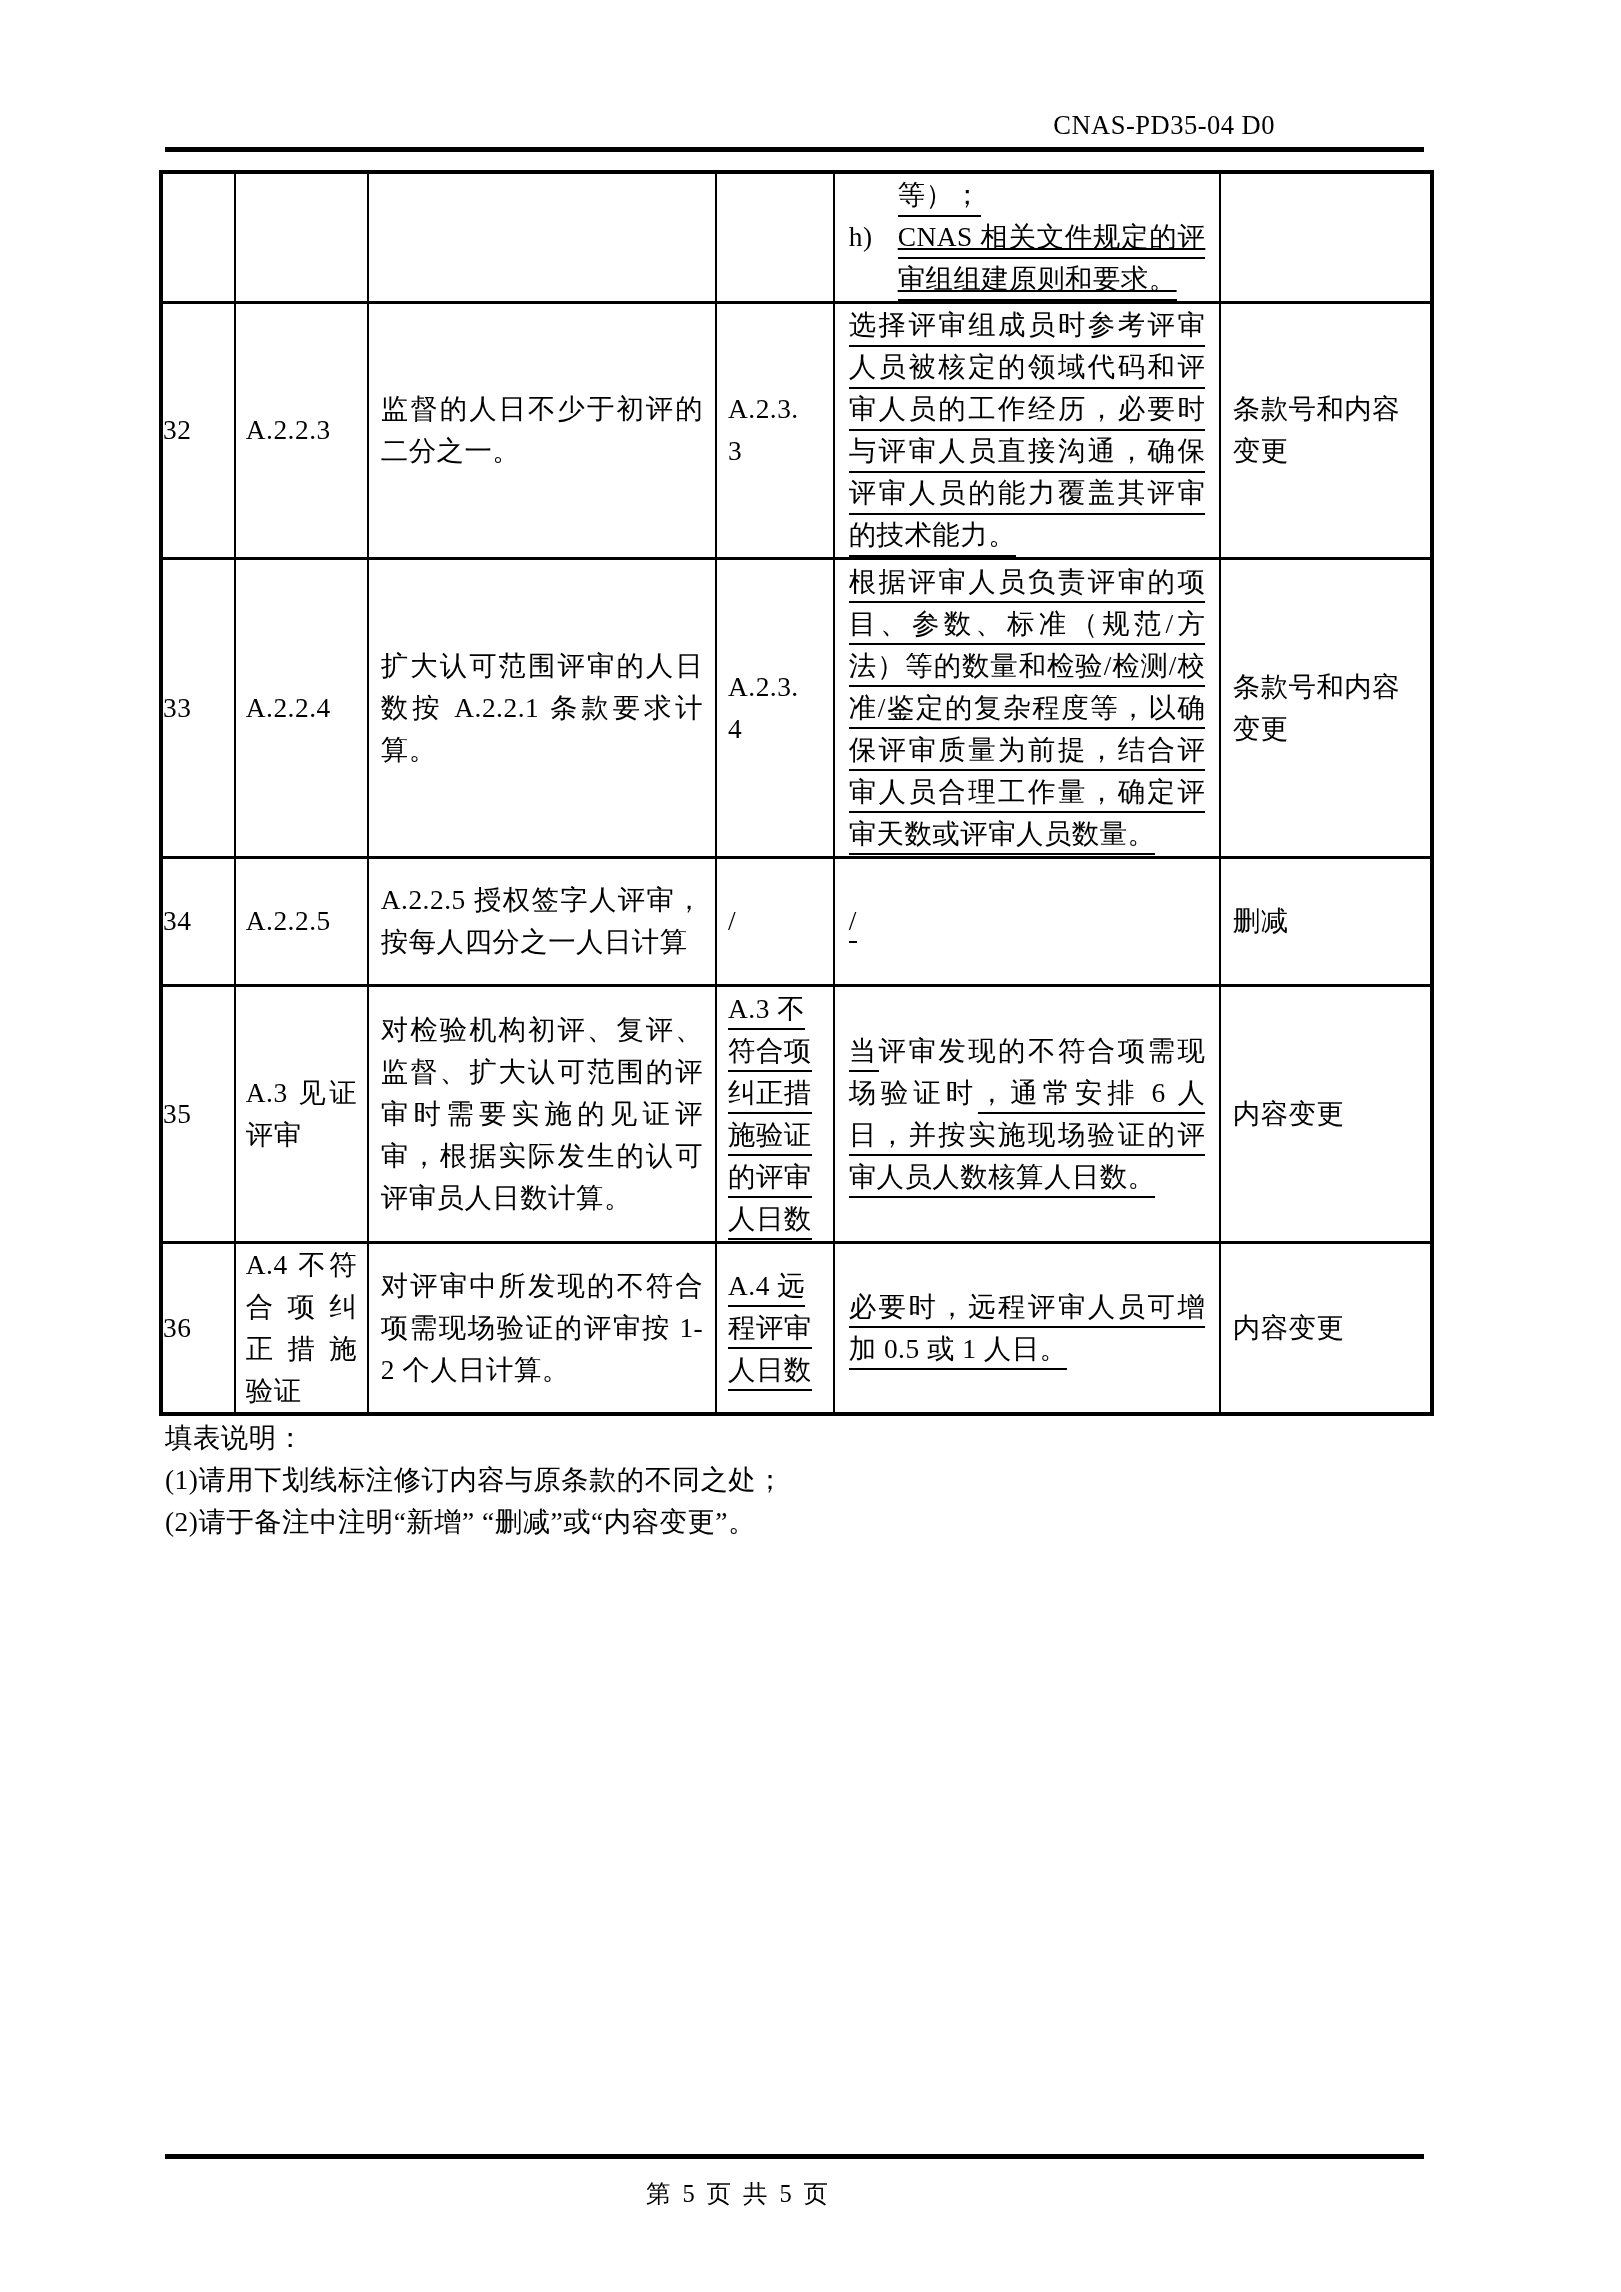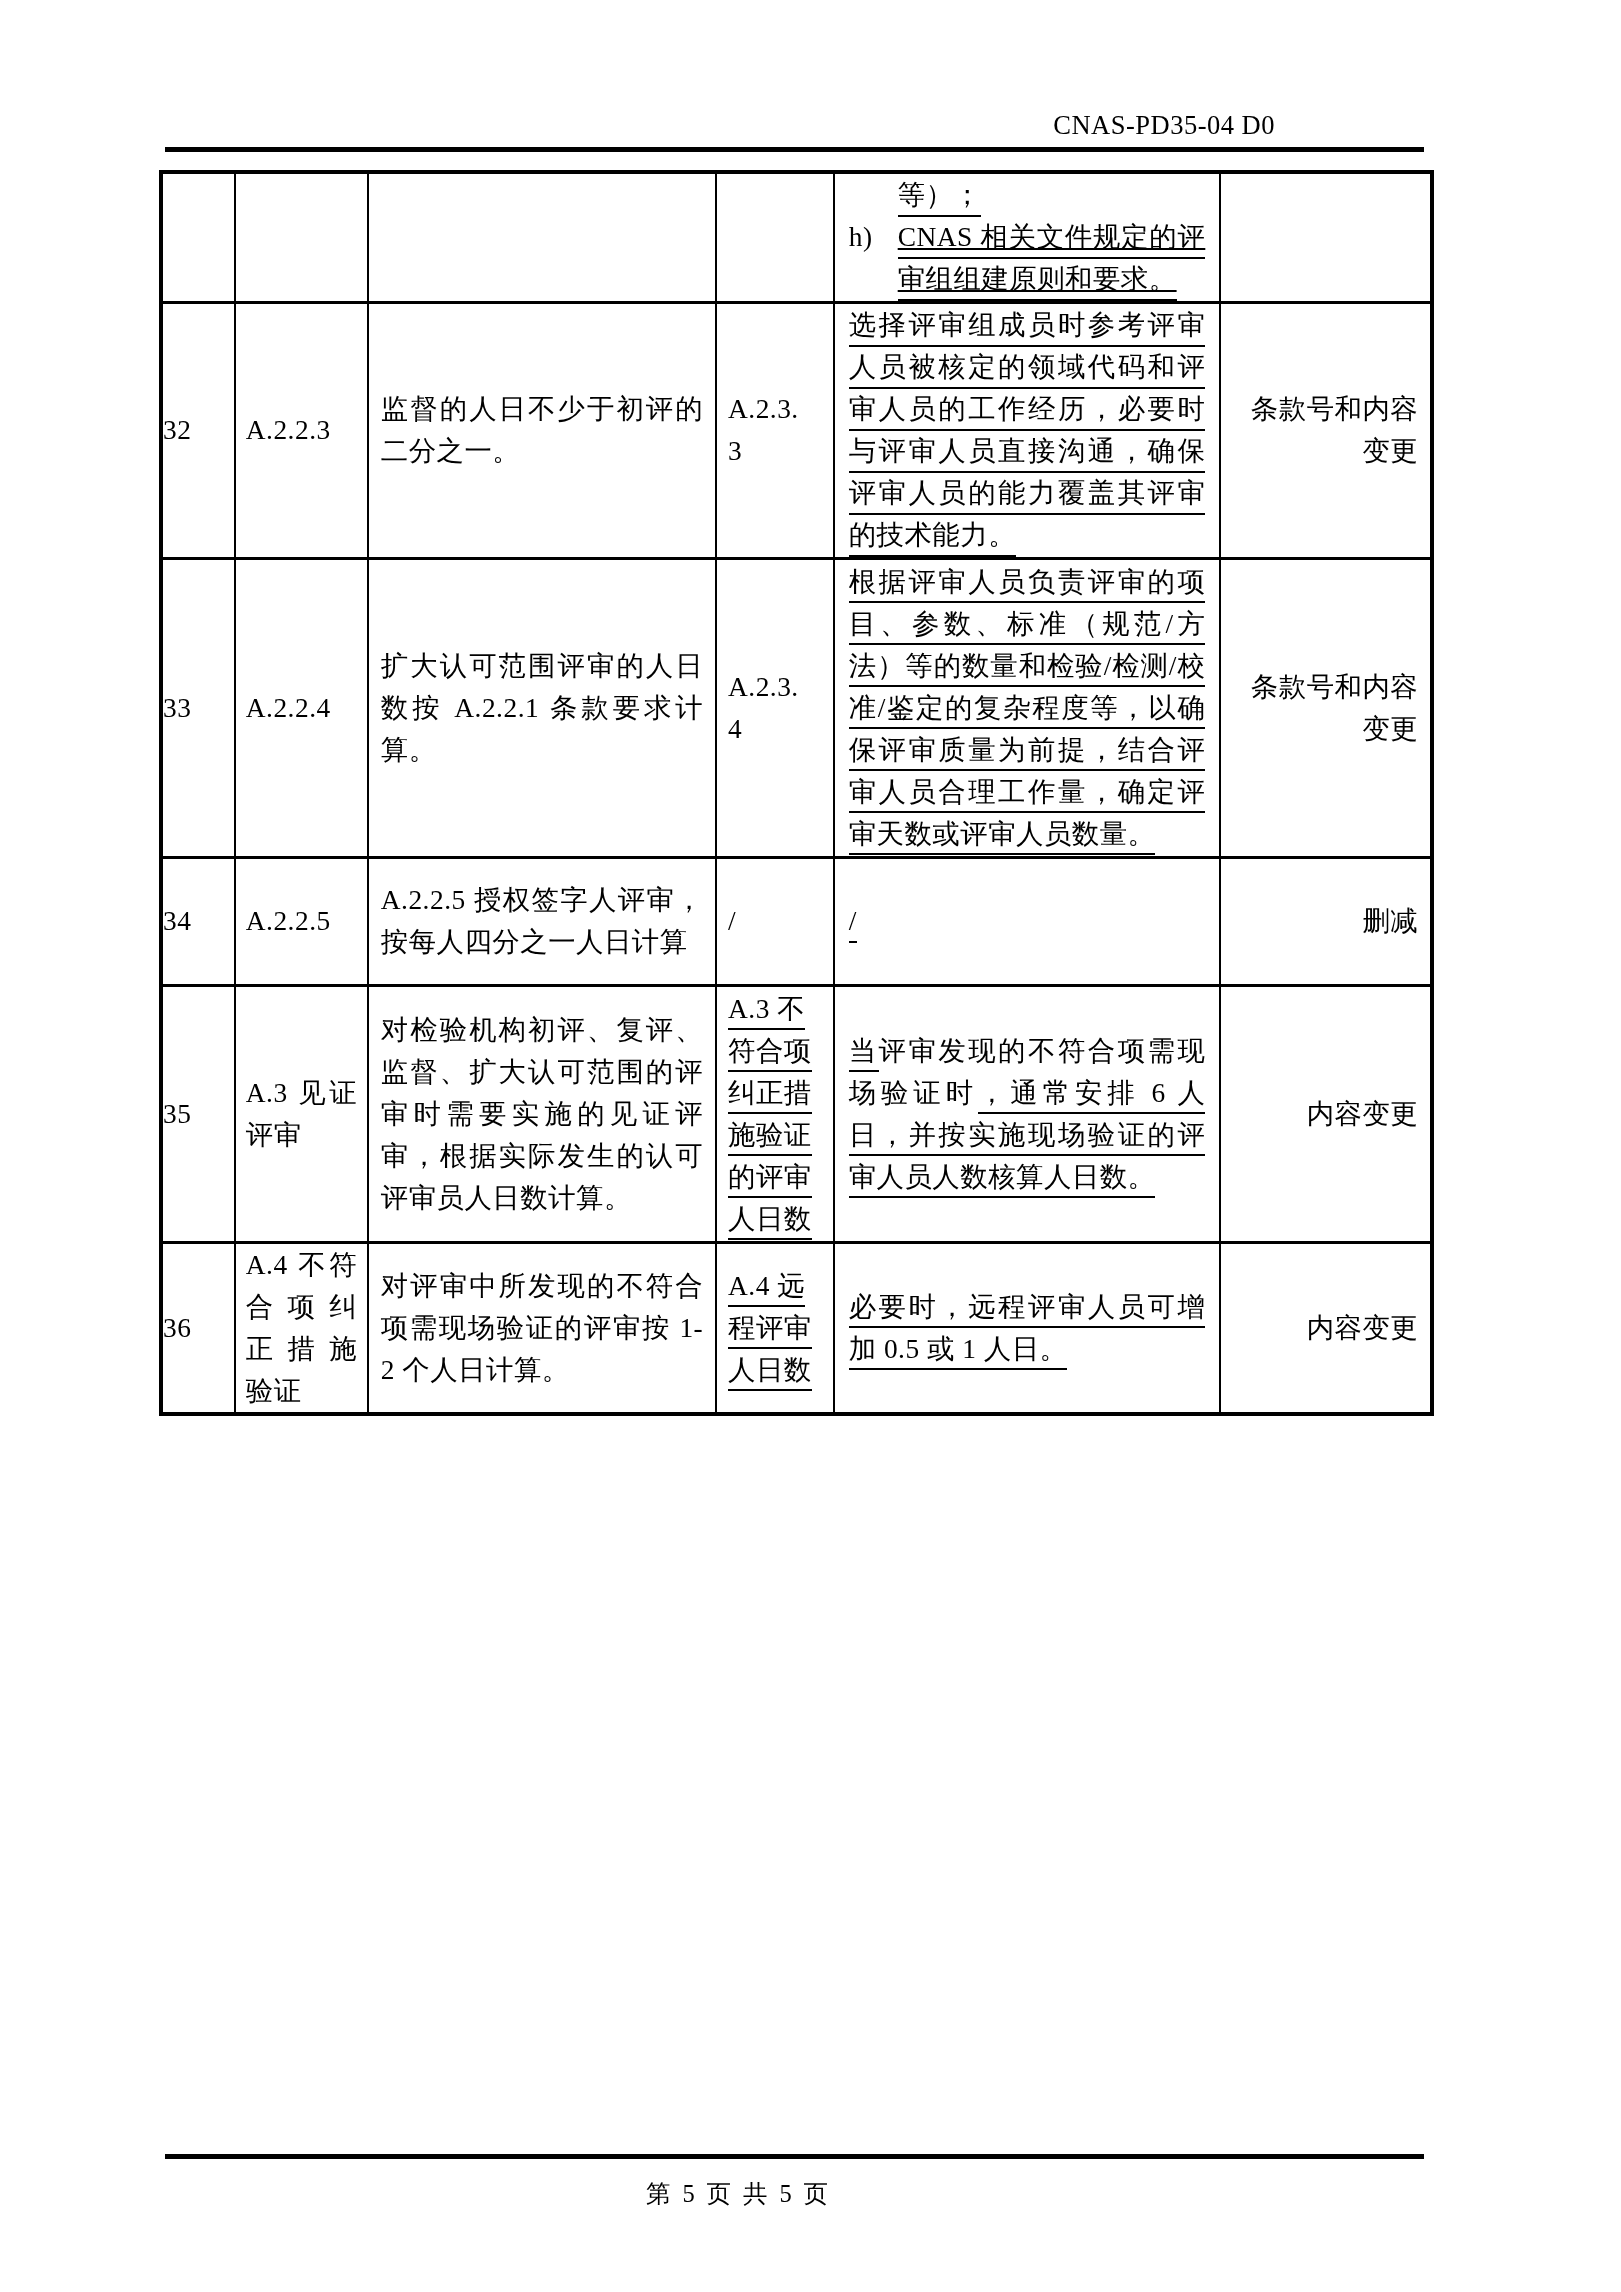--- a/index.html
+++ b/index.html
@@ -56,21 +56,21 @@
   tr.h2 { height: 299px; }
   tr.h3 { height: 128px; }
   tr.h4 { height: 257px; }
   tr.h5 { height: 169px; }
 
   td.c0 { text-align: left; }
   td.c1 { padding: 0 9.8px; text-align: justify; }
   td.c2 { padding: 0 11.8px; text-align: justify; margin-top: 16px; }
   td.c3 { padding: 0 11px; text-align: left; }
   td.c4 { padding: 0 13.7px; text-align: justify; }
-  td.c5 { padding: 0 11.8px; text-align: right; }
+  td.c5 { padding: 0 11.8px; text-align: left; }
 
   .para { }
   .para.indent { padding-left: 49px; }
   .para.hang { padding-left: 49px; text-indent: -49px; text-decoration: underline; }
   .marker { display: inline-block; width: 49px; text-indent: 0; }
 
   .u {
     border-bottom: 2.9px solid #000000;
     padding-bottom: 4.9px;
   }
@@ -226,18 +226,23 @@
           <td class="c4">
             <div class="para"><span class="u">必要时，远程评审人员可增加 0.5 或 1 人日。</span></div>
           </td>
           <td class="c5">
             <div class="para"><span>内容变更</span></div>
           </td>
         </tr>
       </tbody>
   </table>
 
+  <div class="notes">
+    <div>填表说明：</div>
+    <div>(1)请用下划线标注修订内容与原条款的不同之处；</div>
+    <div>(2)请于备注中注明“新增” “删减”或“内容变更”。</div>
+  </div>
 
   <div class="rule rule-bottom"></div>
   <div class="page-num">第 5 页 共 5 页</div>
 
 </div>
 
 
 </body></html>

